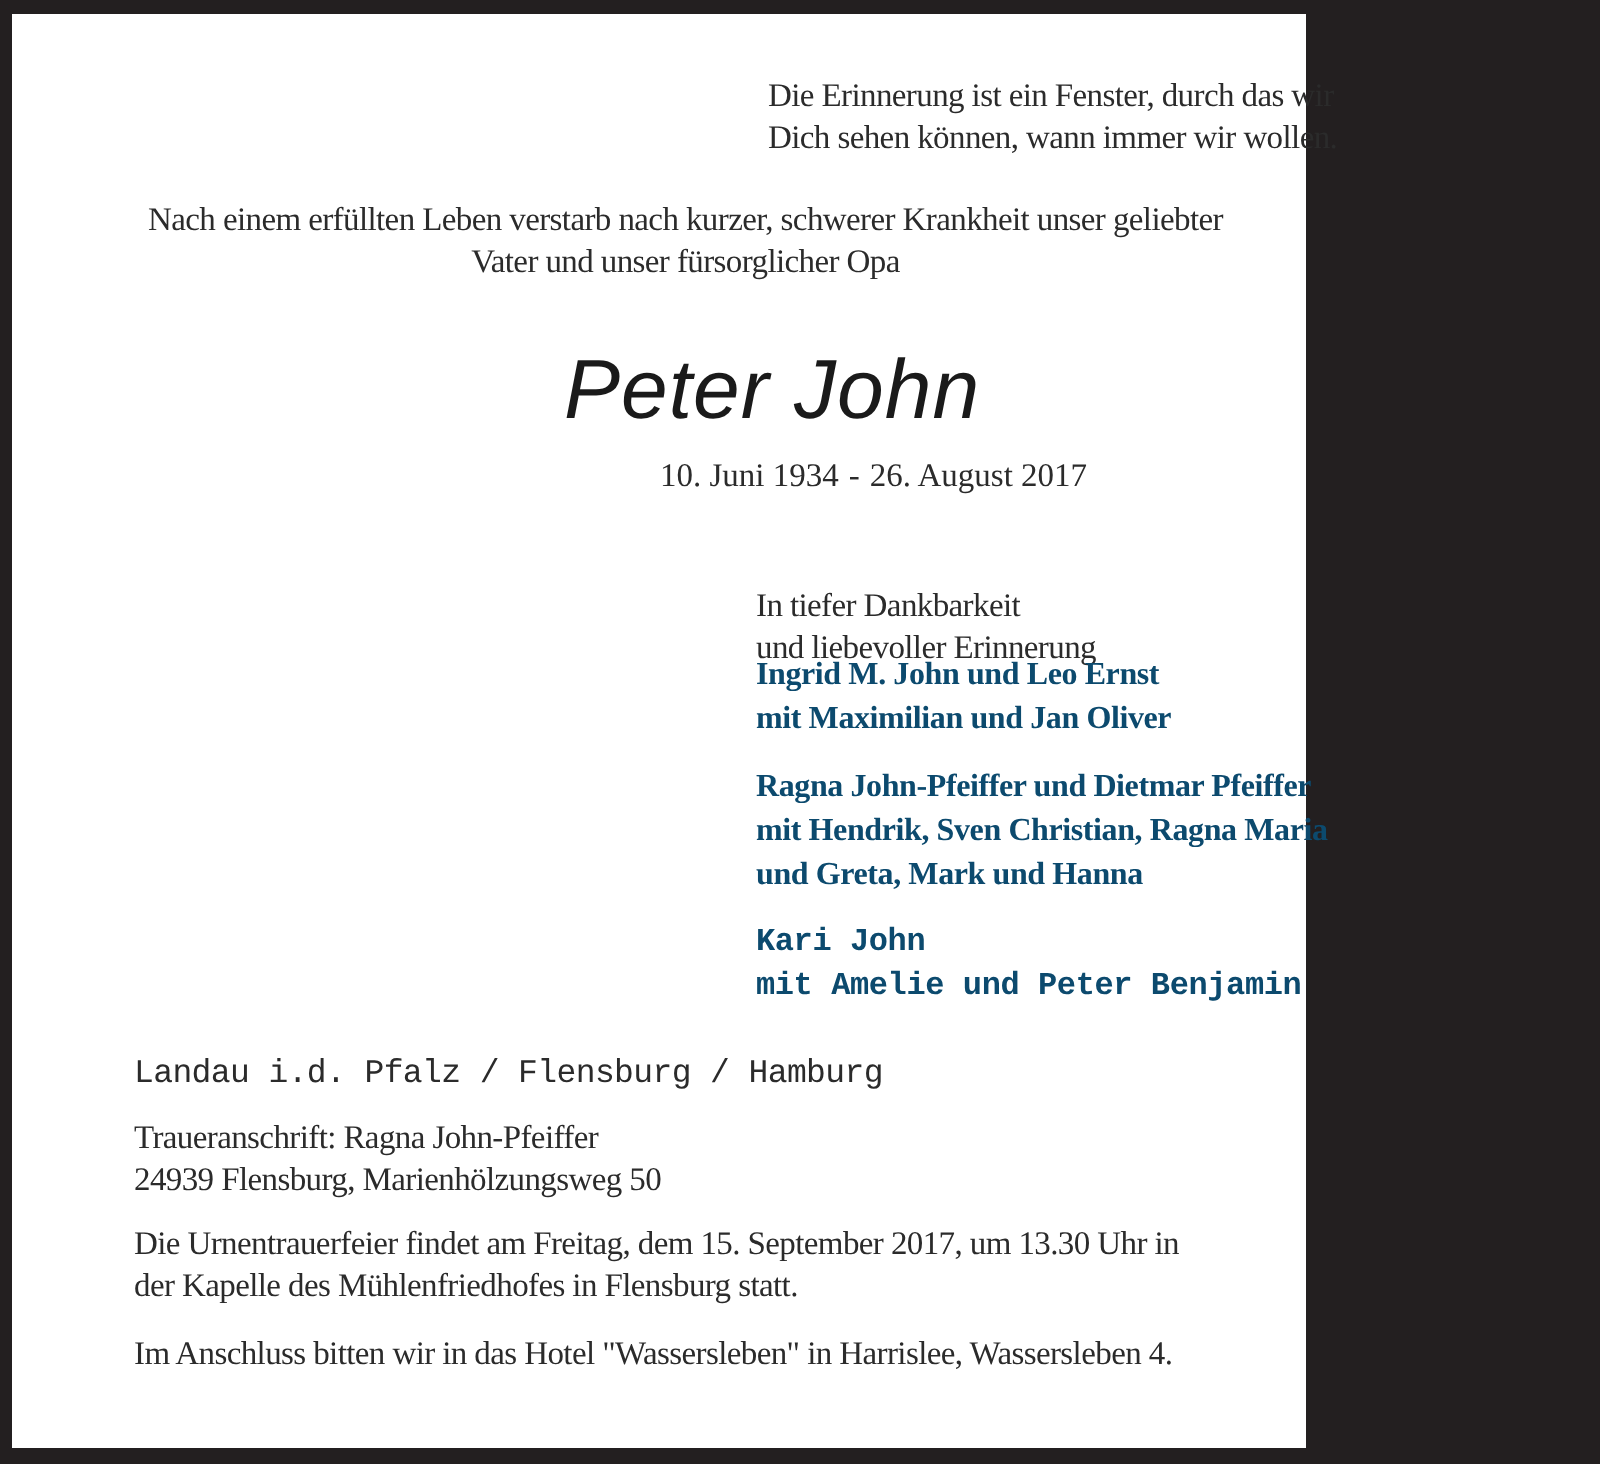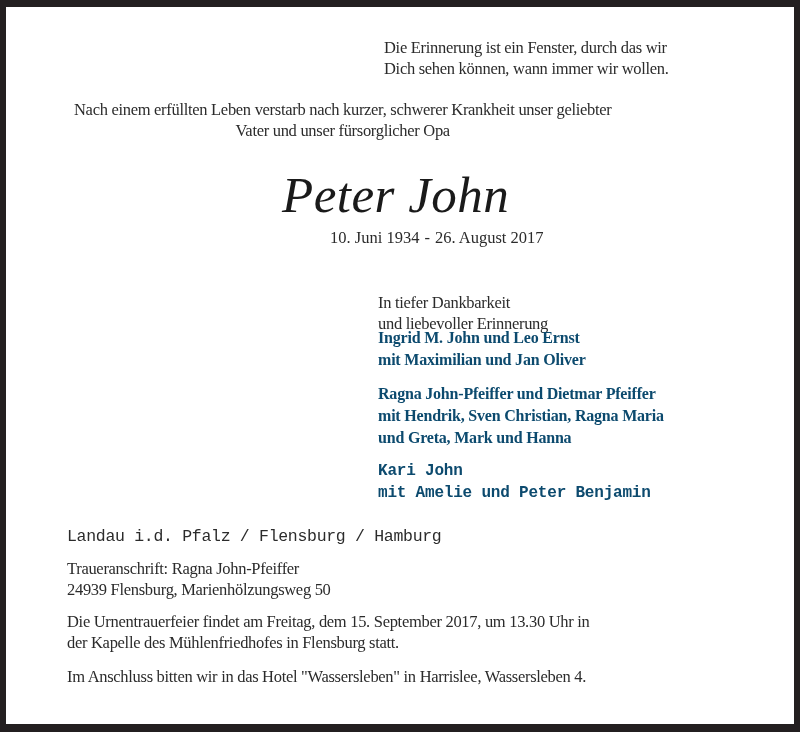--- a/index.html
+++ b/index.html
@@ -5,40 +5,40 @@
     html, body { margin: 0; padding: 0; }
     body {
       width: 800px; height: 732px;
       background: #231f20;
       position: relative;
       overflow: hidden;
     }
     .page {
       position: absolute;
       left: 6px; top: 7px;
-      width: 788px; height: 717px;
+      width: 647px; height: 717px;
       background: #ffffff;
       color: #2b2b2b;
       font-family: "Liberation Serif", "DejaVu Serif", serif;
     }
     .t {
       position: absolute;
       white-space: nowrap;
       font-size: 16.5px;
       line-height: 20.5px;
       letter-spacing: -0.3px;
     }
     .quote { left: 378px; top: 31px; }
     .intro { left: 68px; top: 93px; text-align: center; }
     .name {
       position: absolute;
       left: 276px; top: 158px;
-      font-family: Liberation Serif, serif;
+      font-family: Liberation Sans, sans-serif;
       font-style: italic;
-      font-size: 51px;
+      font-size: 42px;
       line-height: 60px;
       color: #1a1a1a;
       letter-spacing: 0.5px;
       white-space: nowrap;
     }
     .dates { left: 280px; top: 221px; letter-spacing: 0; margin-left: 44px; }
     .dates .sep { padding: 0 5px; }
     .thanks { left: 372px; top: 266px; margin-top: 20px; }
     .family {
       position: absolute;

